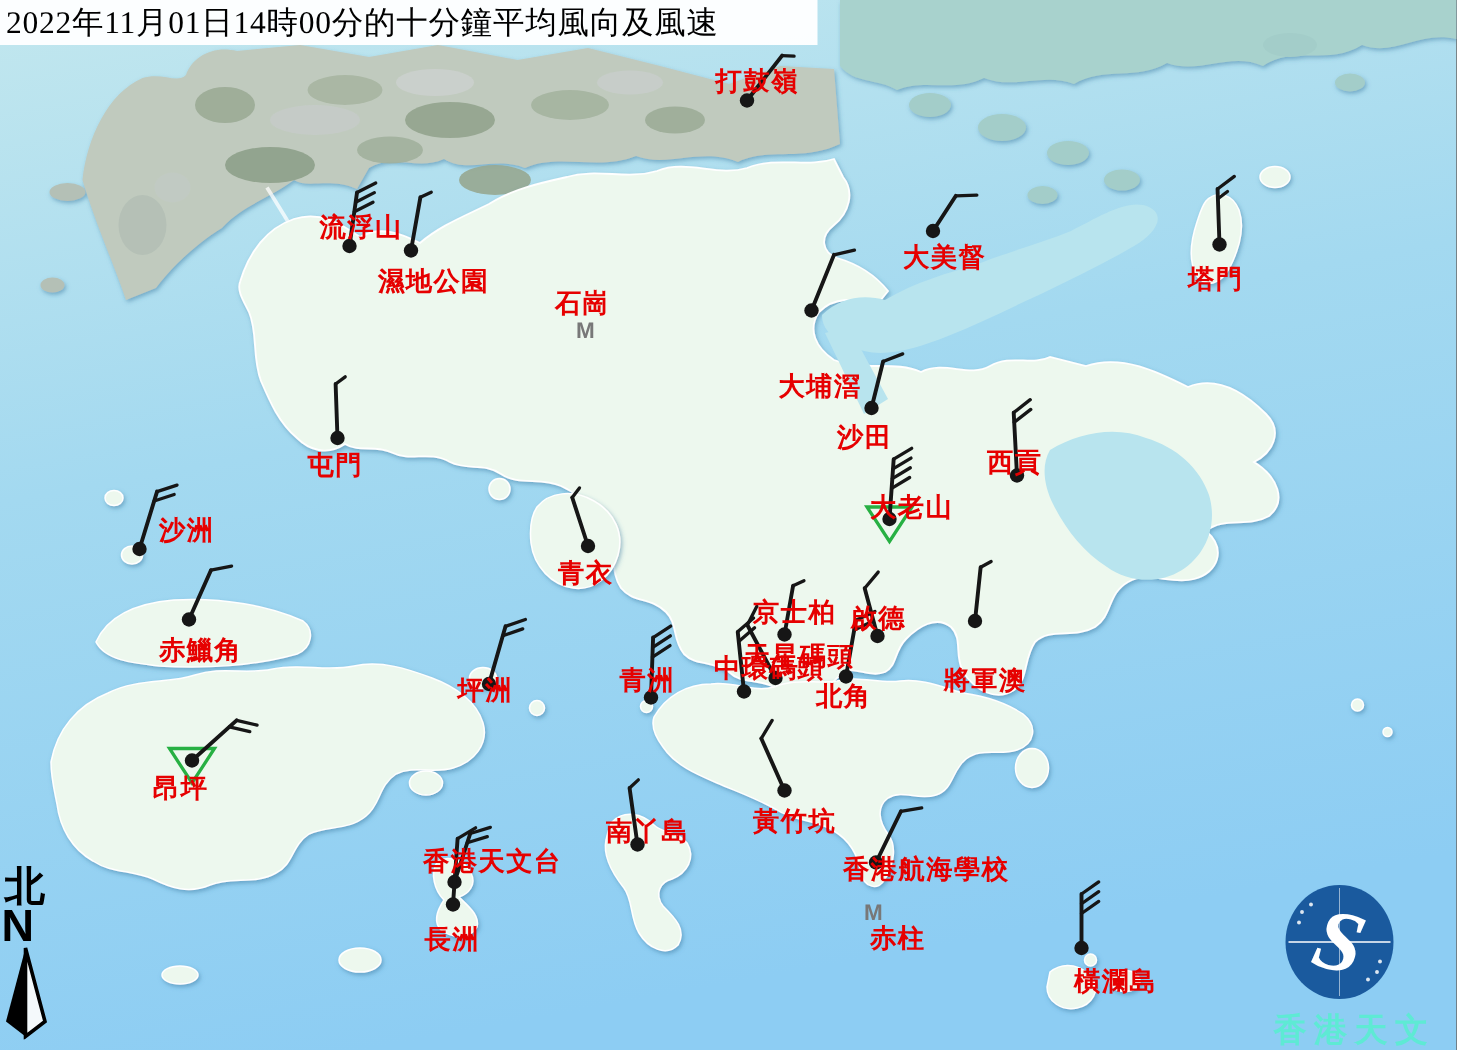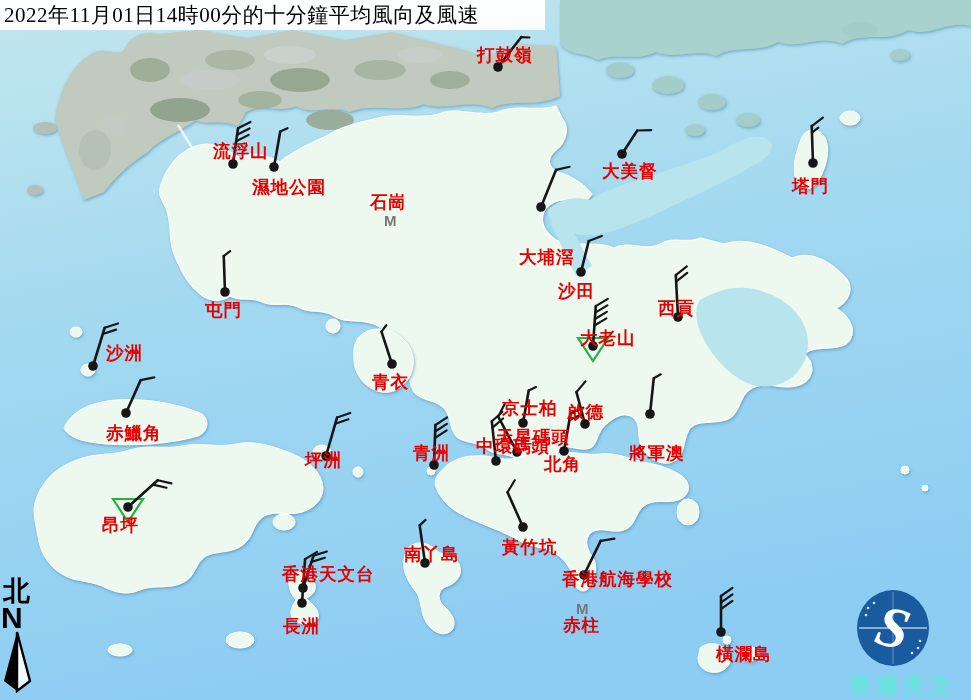--- a/index.html
+++ b/index.html
@@ -302,21 +302,21 @@
       <div class="st-label" style="left: 413px; top: 444px;">青洲</div>
       <div class="st-label" style="left: 502px; top: 399px;">京士柏</div>
       <div class="st-label" style="left: 567px; top: 403px;">啟德</div>
       <div class="st-label" style="left: 496px; top: 428px;">天星碼頭</div>
       <div class="st-label" style="left: 476px; top: 438px; font-family: Liberation Mono, monospace;">中環碼頭</div>
       <div class="st-label" style="left: 544px; top: 455px;">北角</div>
       <div class="st-label" style="left: 629px; top: 444px;">將軍澳</div>
       <div class="st-label" style="left: 404px; top: 545px;">南丫島</div>
       <div class="st-label" style="left: 502px; top: 538px;">黃竹坑</div>
       <div class="st-label" style="left: 562px; top: 549px; margin-top: 21px;">香港航海學校</div>
-      <div class="st-label" style="left: 563px; top: 616px;">赤柱</div>
+      <div class="st-label" style="left: 580px; top: 616px;">赤柱</div>
       <div class="m-mark" style="left: 576px; top: 600px;">M</div>
       <div class="st-label" style="left: 282px; top: 565px;">香港天文台</div>
       <div class="st-label" style="left: 283px; top: 617px;">長洲</div>
       <div class="st-label" style="left: 700px; top: 645px; margin-left: 16px;">橫瀾島</div>
       <div class="st-label" style="left: 102px; top: 516px;">昂坪</div>
     </div>
 
   <div class="titlebar">
     <span>2022年11月01日14時00分的十分鐘平均風向及風速</span>
   </div>

